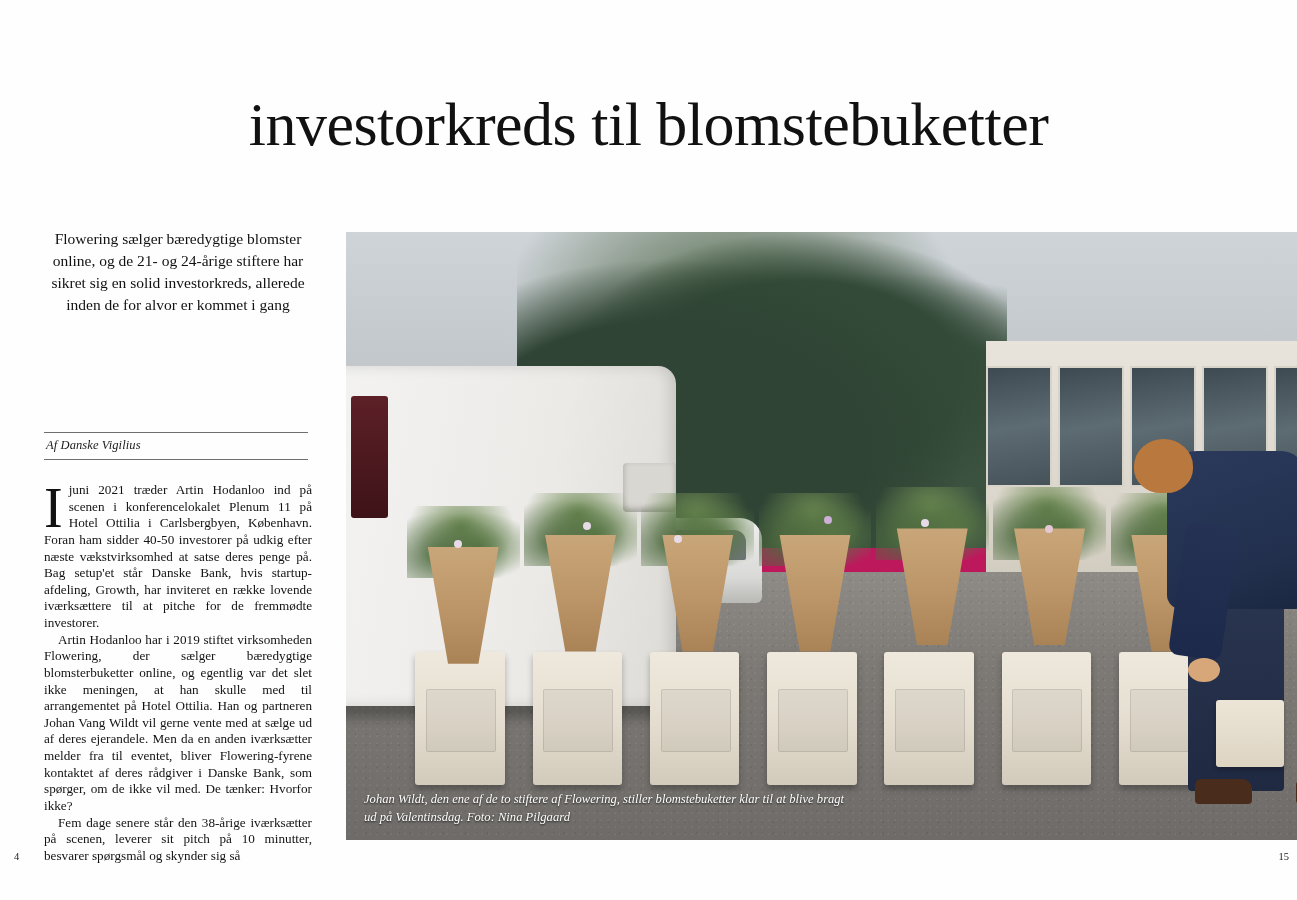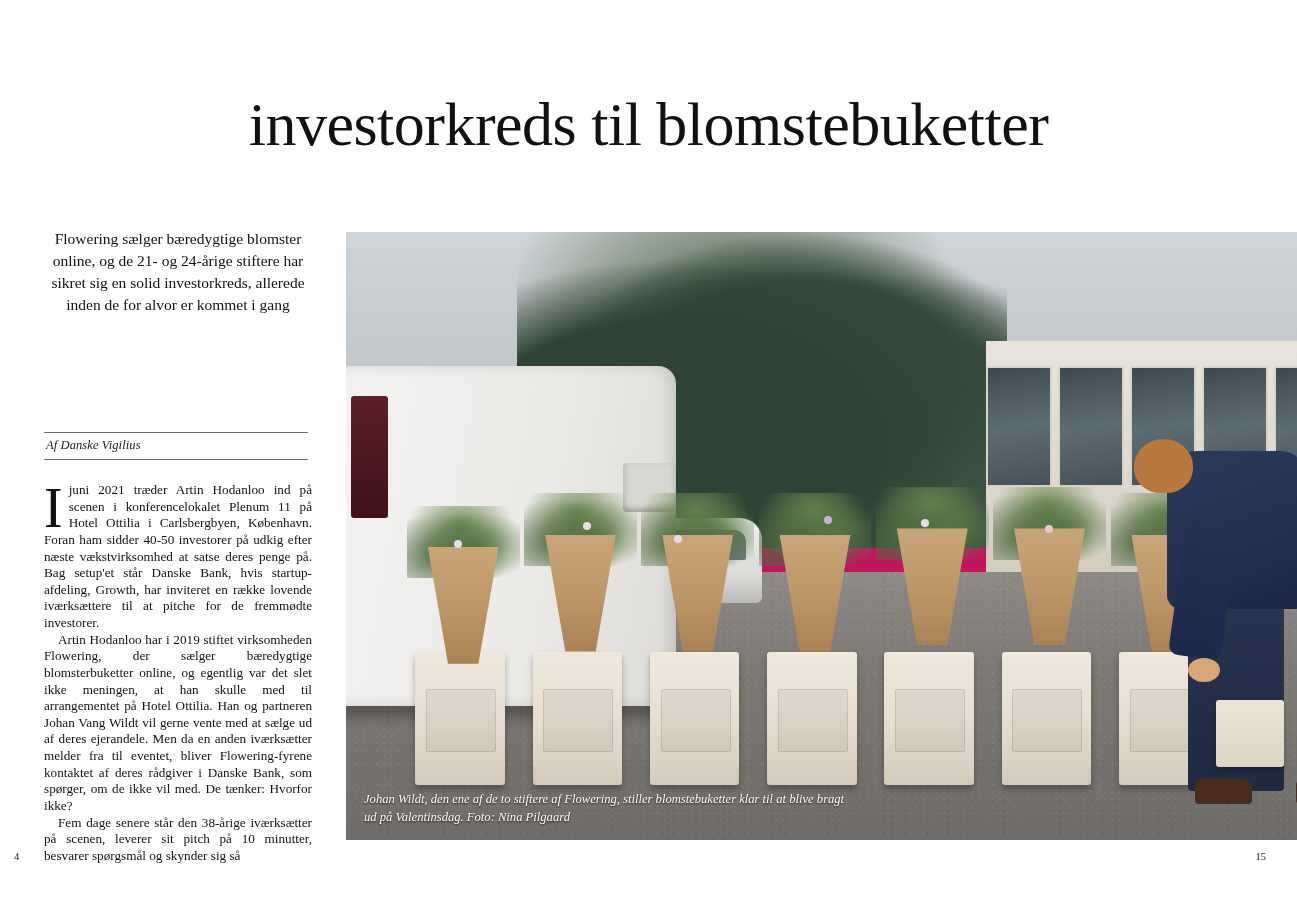--- a/index.html
+++ b/index.html
@@ -378,21 +378,21 @@
 
   
   .folio {
     position: absolute;
     bottom: 38px;
     font-family: "Liberation Serif", serif;
     font-size: 10.5px;
     color: #222;
   }
   .folio-left { left: 14px; }
-  .folio-right { right: 31px; margin-left: 24px; }
+  .folio-right { right: 8px; margin-left: 24px; }
 </style>
 </head>
 <body>
 
 <div class="page">
 
   <div class="gutter"></div>
 
   <h1 class="headline">
     <span class="line2">investorkreds til blomstebuketter</span>

